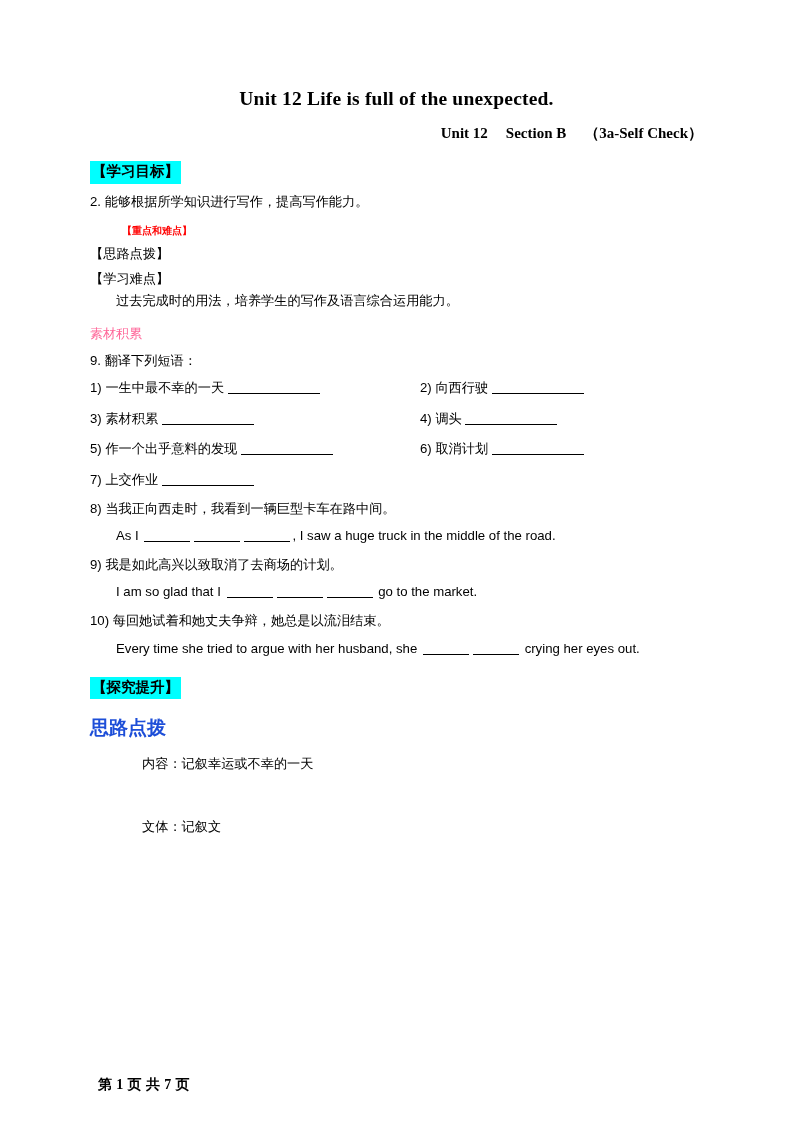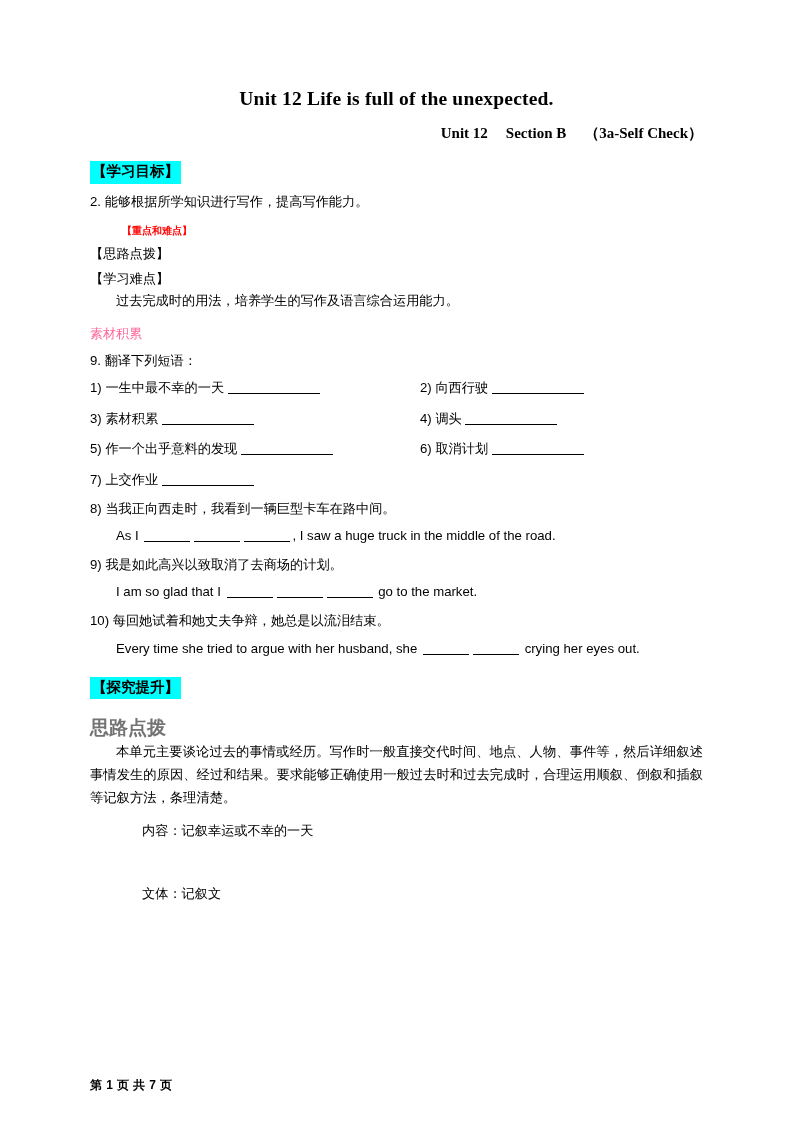--- a/index.html
+++ b/index.html
@@ -106,49 +106,50 @@
   .two-col {
     display: flex;
     font-size: 13.2px;
     font-family: "Liberation Sans", sans-serif;
     margin-bottom: 11px;
     line-height: 1.5;
   }
   .two-col .c1 { width: 330px; }
   .two-col .c2 { flex: 1; }
   .big-red-head {
-    color: #737373;
+    color: #1d4ed8;
     font-size: 19px;
     font-weight: bold;
     font-family: "Liberation Sans", sans-serif;
     margin-top: 16px;
+    margin-bottom: 12px;
   }
   .body-para {
     font-size: 13.3px;
     font-family: "Liberation Sans", sans-serif;
     line-height: 1.72;
     text-indent: 26px;
     margin: 0 0 10px 0;
     text-align: justify;
   }
   .sub-line {
     font-size: 13.2px;
     font-family: "Liberation Sans", sans-serif;
     padding-left: 52px;
     margin: 0 0 8px 0;
     line-height: 1.6;
   }
   .gap-big { height: 34px; }
   .footer {
     position: absolute;
-    left: 62px;
+    left: 70px;
     bottom: 28px;
-    font-size: 12px;
-    font-weight: bold;
-    font-family: Liberation Sans, sans-serif;
+    font-size: 14px;
+    font-weight: bold;
+    font-family: Liberation Serif, serif;
     letter-spacing: 0.4px;
   }
 </style>
 </head>
 <body>
 
 <div class="page">
 
   <h1 class="doc-title">Unit 12 Life is full of the unexpected.</h1>
 
@@ -238,20 +239,19 @@
   </p>
   <p class="line indent1 en">
     <span>Every time she tried to argue with her husband, she</span>
     <span class="blank-short"></span><span class="blank-short"></span> <span>crying her eyes out.</span>
   </p>
 
   <div class="head-row">
     <span class="section-head">【探究提升】</span>
   </div>
   <div class="big-red-head">思路点拨</div>
-  <p class="body-para">本单元主要谈论过去的事情或经历。写作时一般直接交代时间、地点、人物、事件等，然后详细叙述事情发生的原因、经过和结果。要求能够正确使用一般过去时和过去完成时，合理运用顺叙、倒叙和插叙等记叙方法，条理清楚。</p>
   <p class="sub-line">内容：记叙幸运或不幸的一天</p>
   <div class="gap-big"></div>
   <p class="sub-line">文体：记叙文</p>
 
   <div class="footer">第 1 页 共 7 页</div>
 
 </div>
 
 </body></html>

